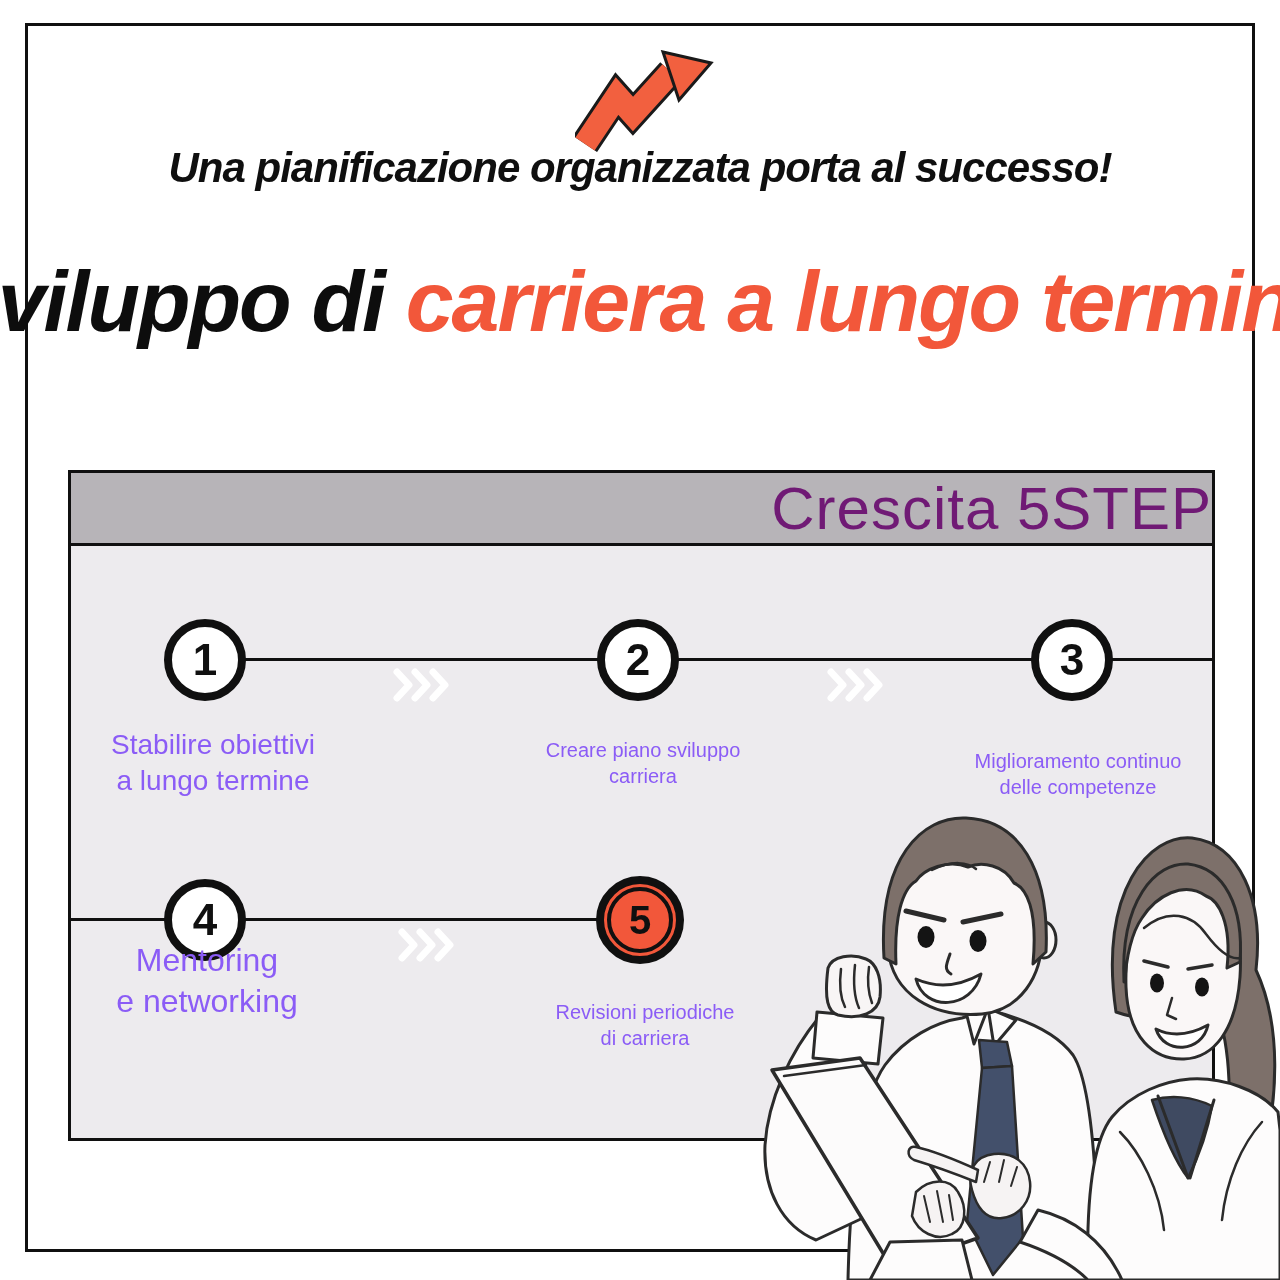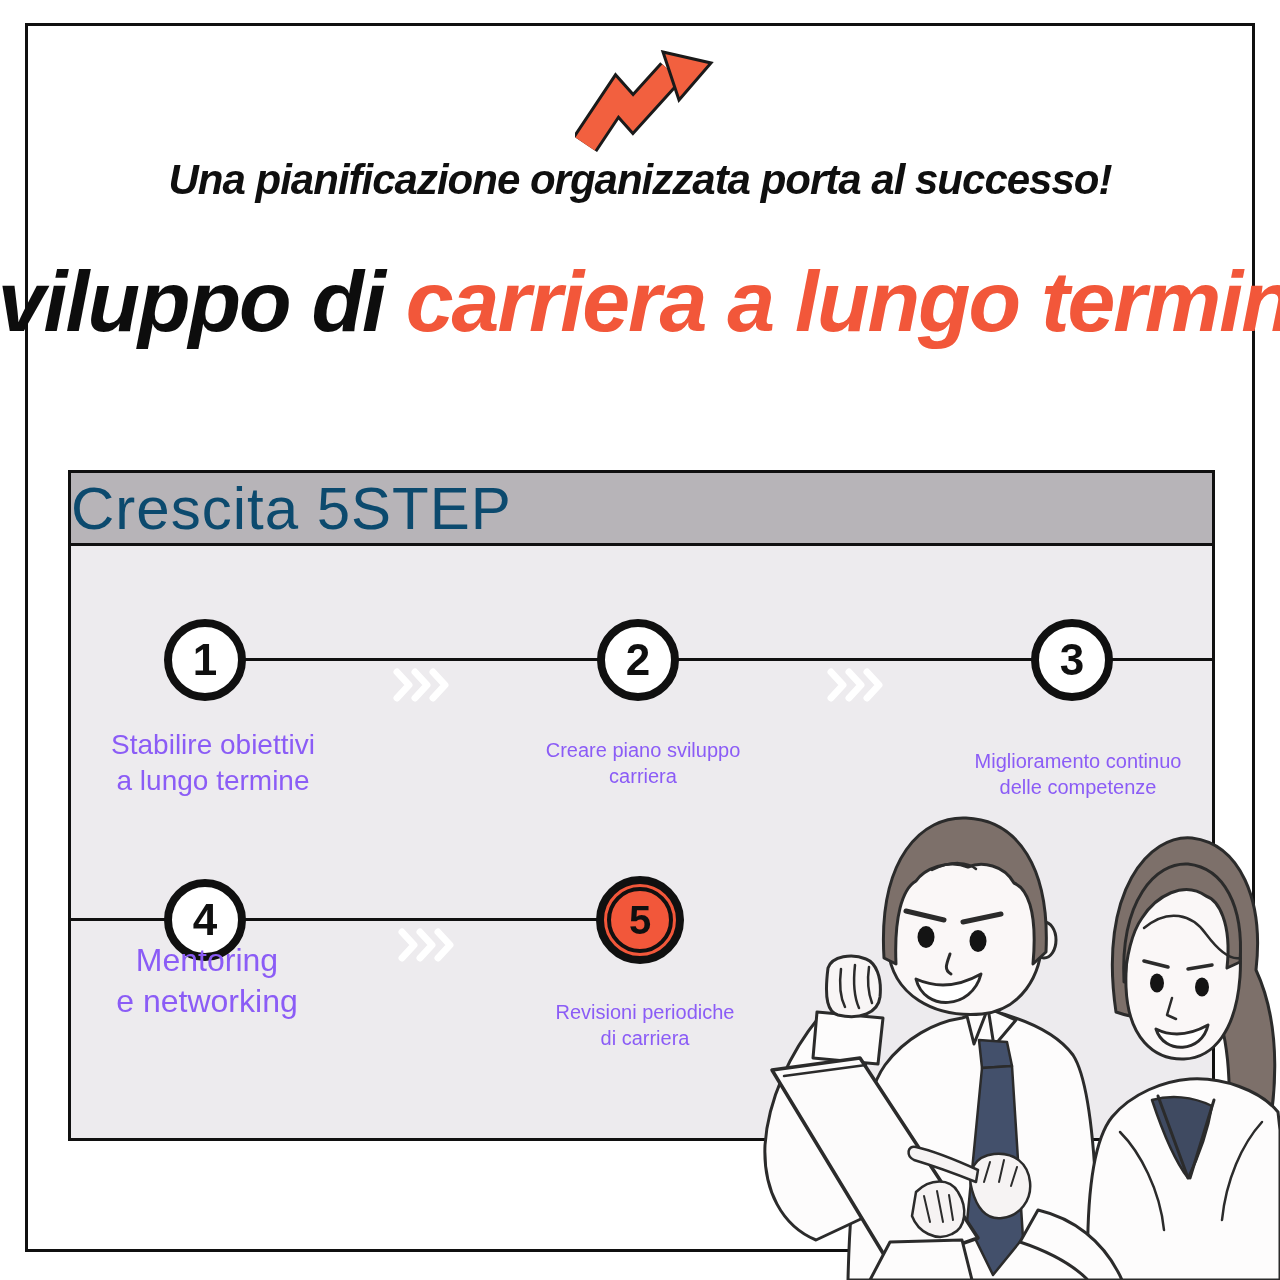--- a/index.html
+++ b/index.html
@@ -13,43 +13,43 @@
   
   .frame{
     left:25px;top:23px;width:1230px;height:1229px;
     border:3px solid #101010;box-sizing:border-box;
     background:transparent;z-index:1;
   }
   
   .trend-arrow{left:575px;top:50px;width:140px;height:102px;z-index:3;}
   
   .tagline{
-    left:0;right:0;top:156px;text-align:center;
+    left:0;right:0;top:144px;text-align:center;
     font-size:42px;font-weight:700;font-style:italic;letter-spacing:-1px;
     color:#0f0f0f;z-index:3;
   }
   
   .main-title{
     top:252px;left:50%;transform:translateX(-50%);
     white-space:nowrap;font-size:86px;font-weight:700;font-style:italic;
     letter-spacing:-2px;z-index:3;
   }
   .main-title .t-black{color:#0d0d0d;}
   .main-title .t-orange{color:#f2573a;}
   
   .panel{
     left:68px;top:470px;width:1147px;height:671px;
     border:3px solid #101010;box-sizing:border-box;
     background:#edebee;z-index:2;
   }
   .panel-header{
     position:absolute;left:0;top:0;right:0;height:73px;
     background:#b7b4b8;border-bottom:3px solid #101010;box-sizing:border-box;
-    display:flex;align-items:center;justify-content:flex-start;
-    font-size:60px;font-weight:400;letter-spacing:1px;color:#0c4a6e;
+    display:flex;align-items:center;justify-content:flex-end;
+    font-size:60px;font-weight:400;letter-spacing:1px;color:#701a75;
   }
   
   .line{background:#101010;height:3px;z-index:3;}
   .line1{left:205px;top:658px;width:1008px;}
   .line2{left:70px;top:918px;width:572px;}
   
   .circle{
     width:82px;height:82px;border:8px solid #101010;border-radius:50%;
     background:#ffffff;box-sizing:border-box;z-index:4;
     display:flex;align-items:center;justify-content:center;

